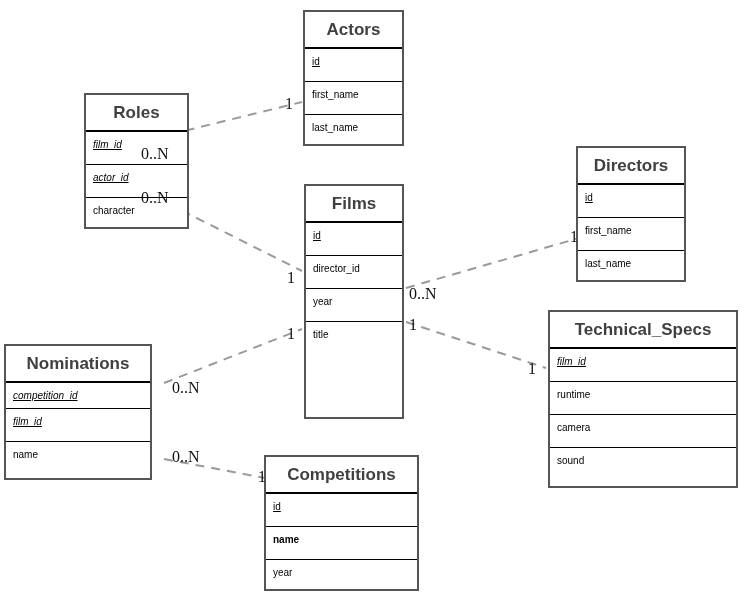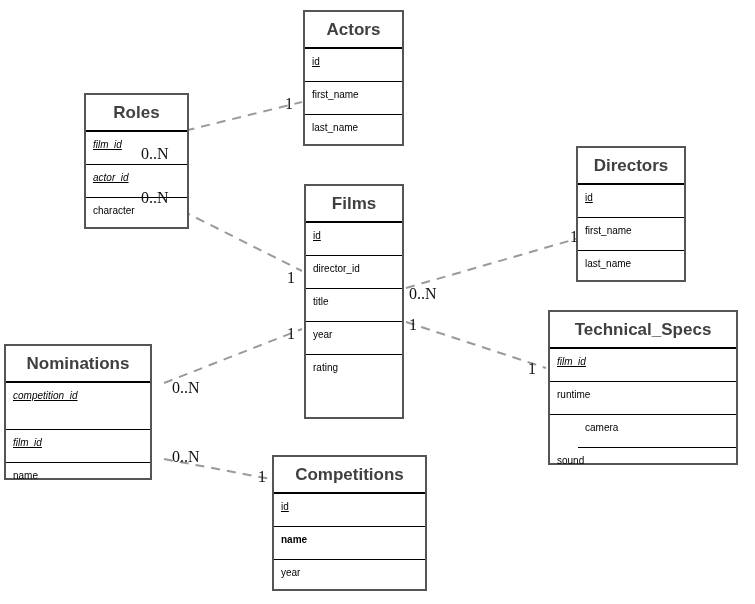--- a/index.html
+++ b/index.html
@@ -105,38 +105,37 @@
     <div class="entity" style="left: 576px; top: 139px; width: 110px; height: 136px; margin-top: 7px;">
       <div class="entity-title" style="height: 37px;">Directors</div>
       <div class="attr pk" style="height: 33px;">id</div>
       <div class="attr" style="height: 33px;">first_name</div>
       <div class="attr" style="height: 33px;">last_name</div>
     </div>
     <div class="entity" style="left: 304px; top: 184px; width: 100px; height: 235px;">
       <div class="entity-title" style="height: 37px;">Films</div>
       <div class="attr pk" style="height: 33px;">id</div>
       <div class="attr fk" style="height: 33px;">director_id</div>
+      <div class="attr" style="height: 33px;">year</div>
       <div class="attr" style="height: 33px;">title</div>
-      <div class="attr" style="height: 33px;">year</div>
-      <div class="attr" style="height: 33px;">rating</div>
     </div>
-    <div class="entity" style="left: 548px; top: 310px; width: 190px; height: 155px;">
+    <div class="entity" style="left: 548px; top: 310px; width: 190px; height: 178px;">
       <div class="entity-title" style="height: 37px;">Technical_Specs</div>
       <div class="attr fk pk" style="height: 33px;">film_id</div>
       <div class="attr" style="height: 33px;">runtime</div>
-      <div class="attr" style="height: 33px; margin-left: 28px;">camera</div>
+      <div class="attr" style="height: 33px;">camera</div>
       <div class="attr" style="height: 33px;">sound</div>
     </div>
     <div class="entity" style="left: 4px; top: 344px; width: 148px; height: 136px;">
       <div class="entity-title" style="height: 37px;">Nominations</div>
-      <div class="attr fk pk" style="height: 47px;">competition_id</div>
+      <div class="attr fk pk" style="height: 26px;">competition_id</div>
       <div class="attr fk pk" style="height: 33px;">film_id</div>
       <div class="attr" style="height: 33px;">name</div>
     </div>
-    <div class="entity" style="left: 272px; top: 455px; width: 155px; height: 136px;">
+    <div class="entity" style="left: 264px; top: 455px; width: 155px; height: 136px;">
       <div class="entity-title" style="height: 37px;">Competitions</div>
       <div class="attr pk" style="height: 33px;">id</div>
       <div class="attr" style="height: 33px; font-weight: bold;">name</div>
       <div class="attr" style="height: 33px;">year</div>
     </div>
     <div class="card" style="left: 141px; top: 146px;">0..N</div>
     <div class="card" style="left: 285px; top: 96px;">1</div>
     <div class="card" style="left: 141px; top: 190px;">0..N</div>
     <div class="card" style="left: 287px; top: 270px;">1</div>
     <div class="card" style="left: 172px; top: 380px;">0..N</div>

